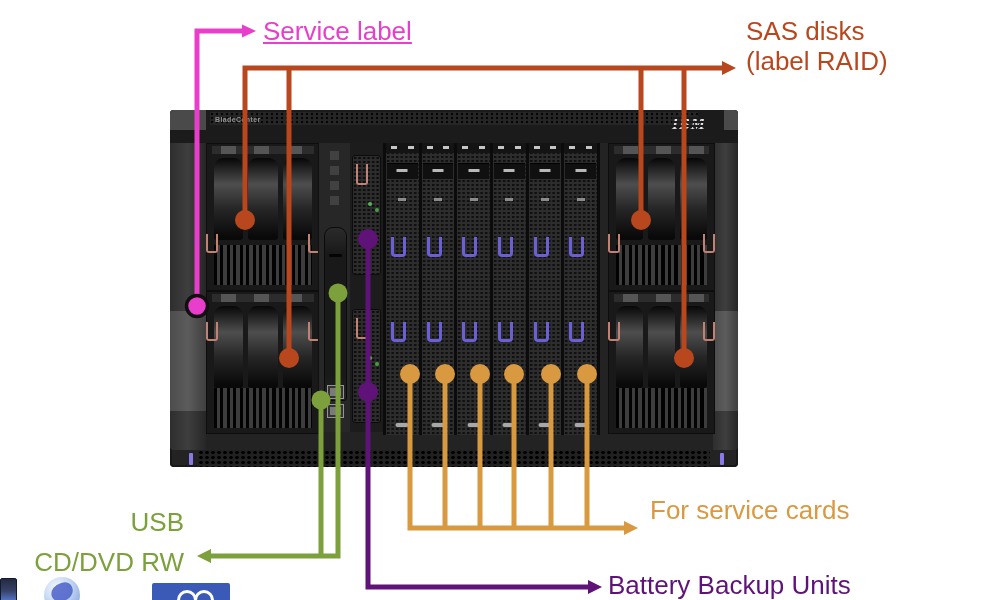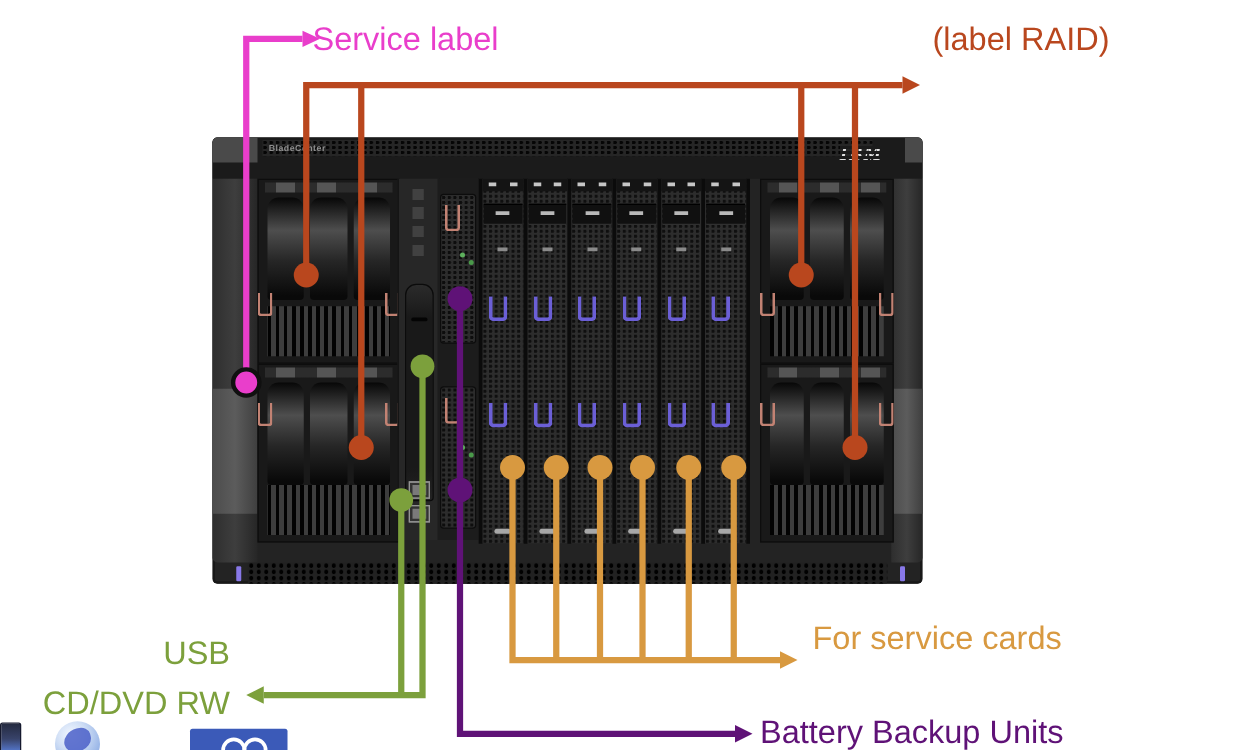--- a/index.html
+++ b/index.html
@@ -101,21 +101,21 @@
   .overlay{position:absolute;left:0;top:0;pointer-events:none;}
   .ln{fill:none;stroke-width:5px;}
   .s-magenta{stroke:var(--magenta,#E93ECB);} .f-magenta{fill:var(--magenta,#E93ECB);}
   .s-brick{stroke:var(--brick,#B9471E);}     .f-brick{fill:var(--brick,#B9471E);}
   .s-green{stroke:var(--green,#7CA03C);}     .f-green{fill:var(--green,#7CA03C);}
   .s-orange{stroke:var(--orange,#D89940);}   .f-orange{fill:var(--orange,#D89940);}
   .s-purple{stroke:var(--purple,#5F1277);}   .f-purple{fill:var(--purple,#5F1277);}
   .ring{stroke:#101010;stroke-width:3.5px;}
 
   .lab{position:absolute;font-size:26px;line-height:30px;white-space:nowrap;}
-  .lab-service{left:250px;top:16px;color:var(--magenta,#E93ECB);}
+  .lab-service{left:263px;top:16px;color:var(--magenta,#E93ECB);text-decoration:underline;}
   .lab-sas{left:746px;top:16px;color:var(--brick,#B9471E);}
   .lab-usb{right:810px;top:507px;color:var(--green,#7CA03C);text-align:left;}
   .lab-cddvd{right:810px;top:547px;color:var(--green,#7CA03C);}
   .lab-cards{left:650px;top:495px;color:var(--orange,#D89940);}
   .lab-battery{left:608px;top:570px;color:var(--purple,#5F1277);}
 
   
   .ico{position:absolute;}
   .ico-monitor{left:0;top:578px;width:15px;height:22px;border:1px solid #15192e;border-radius:2px;
                background:linear-gradient(180deg,#242a40,#38436a 55%,#5577cc);}
@@ -294,20 +294,21 @@
       <circle class="f-orange" cx="445" cy="374" r="10"></circle>
       <circle class="f-orange" cx="480" cy="374" r="10"></circle>
       <circle class="f-orange" cx="514" cy="374" r="10"></circle>
       <circle class="f-orange" cx="551" cy="374" r="10"></circle>
       <circle class="f-orange" cx="587" cy="374" r="10"></circle>
     </g>
   </svg>
 
   <div class="lab lab-service">Service label</div>
   <div class="lab lab-sas">
+    <div>SAS disks</div>
     <div>(label RAID)</div>
   </div>
   <div class="lab lab-usb">USB</div>
   <div class="lab lab-cddvd">CD/DVD RW</div>
   <div class="lab lab-cards">For service cards</div>
   <div class="lab lab-battery">Battery Backup Units</div>
 
   <div class="ico ico-monitor"></div>
   <div class="ico ico-globe"></div>
   <div class="ico ico-app">

